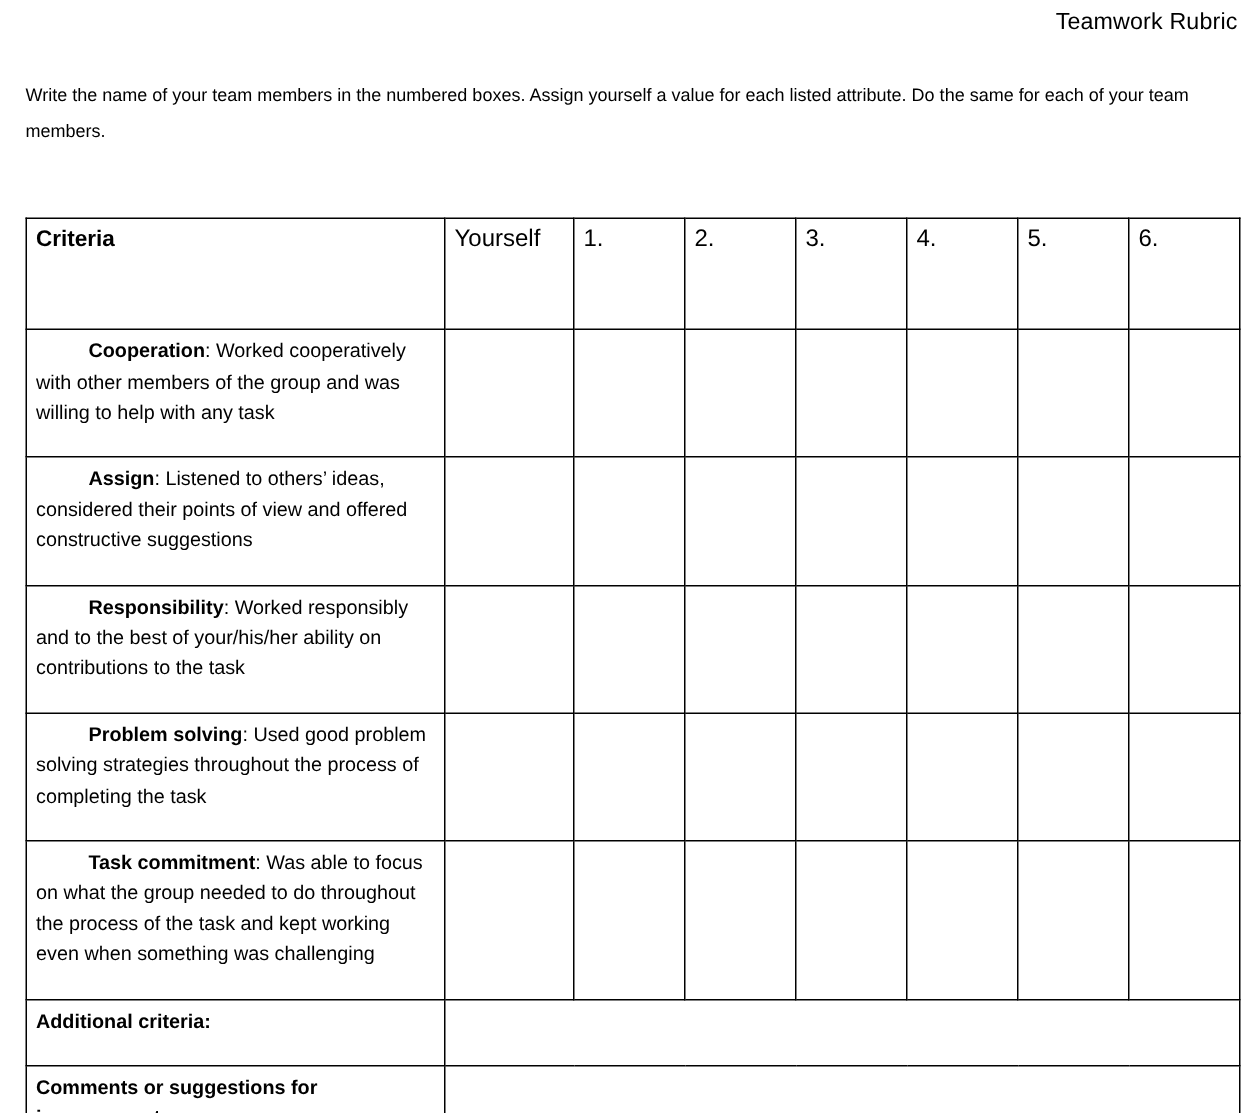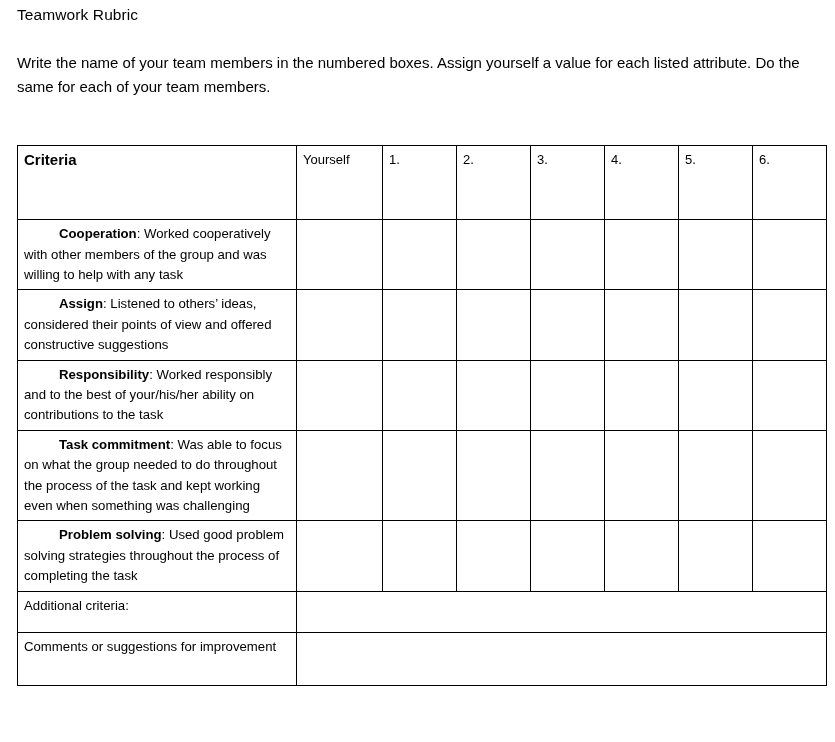--- a/index.html
+++ b/index.html
@@ -21,35 +21,35 @@
     position: relative;
     width: 835px;
     height: 742px;
     box-sizing: border-box;
     padding: 0 10px 0 17px;
   }
 
   
   .doc-title {
     width: 808px;
-    text-align: left;
+    text-align: right;
     font-size: 15.5px;
     font-weight: 400;
     line-height: 1.3;
     margin: 5px 0 0 0;
     letter-spacing: 0.1px;
   }
 
   
   .intro-block {
     margin-top: 26px;
     width: 792px;
   }
   .intro-paragraph {
-    font-size: 15px;
+    font-size: 12px;
     line-height: 24px;
     margin: 0;
     text-align: left;
   }
   .intro-spacer {
     height: 24px;
   }
 
   
   .rubric-table-wrap {
@@ -59,21 +59,21 @@
   table.rubric-table {
     border-collapse: collapse;
     table-layout: fixed;
     width: 808px;
     background: #ffffff;
   }
   table.rubric-table td,
   table.rubric-table th {
     border: 1px solid #000000;
     vertical-align: top;
-    padding: 4px 5px 4px 6px;
+    padding: 4px 5px 19px 6px;
     font-size: 13.2px;
     line-height: 20.4px;
     font-weight: 400;
     text-align: left;
     box-sizing: border-box;
     background: #ffffff;
   }
 
   
   col.col-criteria { width: 279px; }
@@ -81,35 +81,35 @@
   col.col-num      { width: 74px; }
 
   
   tr.header-row td { height: 74px; }
   .header-criteria {
     font-weight: 700;
     font-size: 15px;
     line-height: 20px;
   }
   .header-label {
-    font-size: 13px;
+    font-size: 16px;
     line-height: 20px;
   }
 
   
   .criteria-cell { padding-top: 3px; }
   .criteria-name { font-weight: 700; margin-left: 35px; }
   .criteria-desc { font-weight: 400; }
 
   
   .score-cell { }
 
   
   .footer-label {
-    font-weight: 400;
+    font-weight: 700;
     line-height: 20.4px;
     text-align: right;
   }
   tr.row-additional td { height: 41px; }
   tr.row-comments td   { height: 53px; }
 </style>
 </head>
 <body>
 
 <div class="page">
@@ -169,31 +169,31 @@
             <td class="criteria-cell"><span class="criteria-name">Responsibility</span><span class="criteria-desc">: </span><span class="criteria-desc">Worked responsibly and to the best of your/his/her ability on contributions to the task</span></td>
             <td class="score-cell">&nbsp;</td>
             <td class="score-cell">&nbsp;</td>
             <td class="score-cell">&nbsp;</td>
             <td class="score-cell">&nbsp;</td>
             <td class="score-cell">&nbsp;</td>
             <td class="score-cell">&nbsp;</td>
             <td class="score-cell">&nbsp;</td>
           </tr>
           <tr class="criteria-row">
+            <td class="criteria-cell"><span class="criteria-name">Problem solving</span><span class="criteria-desc">: </span><span class="criteria-desc">Used good problem solving strategies throughout the process of completing the task</span></td>
+            <td class="score-cell">&nbsp;</td>
+            <td class="score-cell">&nbsp;</td>
+            <td class="score-cell">&nbsp;</td>
+            <td class="score-cell">&nbsp;</td>
+            <td class="score-cell">&nbsp;</td>
+            <td class="score-cell">&nbsp;</td>
+            <td class="score-cell">&nbsp;</td>
+          </tr>
+          <tr class="criteria-row">
             <td class="criteria-cell"><span class="criteria-name">Task commitment</span><span class="criteria-desc">: </span><span class="criteria-desc">Was able to focus on what the group needed to do throughout the process of the task and kept working even when something was challenging</span></td>
-            <td class="score-cell">&nbsp;</td>
-            <td class="score-cell">&nbsp;</td>
-            <td class="score-cell">&nbsp;</td>
-            <td class="score-cell">&nbsp;</td>
-            <td class="score-cell">&nbsp;</td>
-            <td class="score-cell">&nbsp;</td>
-            <td class="score-cell">&nbsp;</td>
-          </tr>
-          <tr class="criteria-row">
-            <td class="criteria-cell"><span class="criteria-name">Problem solving</span><span class="criteria-desc">: </span><span class="criteria-desc">Used good problem solving strategies throughout the process of completing the task</span></td>
             <td class="score-cell">&nbsp;</td>
             <td class="score-cell">&nbsp;</td>
             <td class="score-cell">&nbsp;</td>
             <td class="score-cell">&nbsp;</td>
             <td class="score-cell">&nbsp;</td>
             <td class="score-cell">&nbsp;</td>
             <td class="score-cell">&nbsp;</td>
           </tr>
           <tr class="row-additional">
             <td><span class="footer-label">Additional criteria:</span></td>

